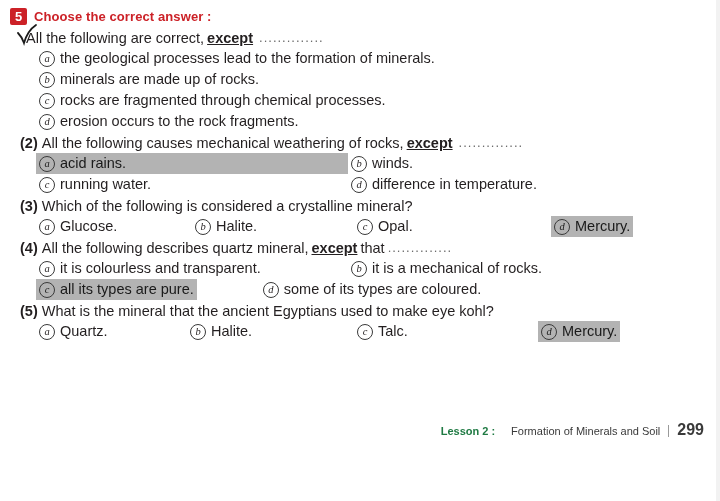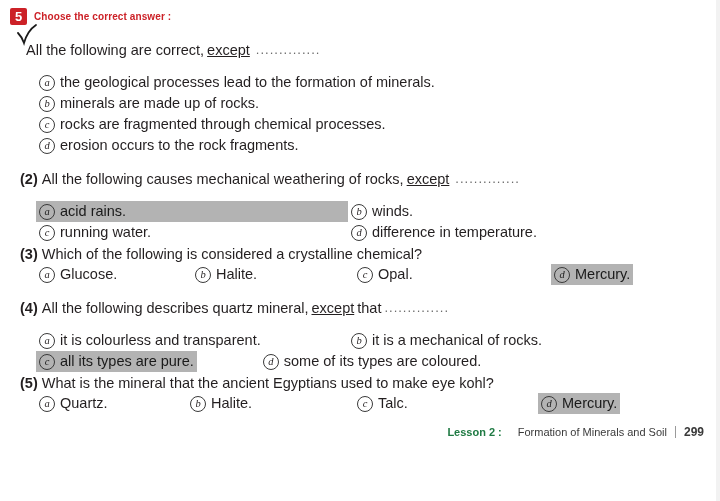--- a/index.html
+++ b/index.html
@@ -36,46 +36,46 @@
     font-weight: bold;
     width: 17px;
     height: 17px;
     line-height: 17px;
     text-align: center;
     border-radius: 2px;
     font-family: "Liberation Sans", sans-serif;
   }
   .header-title {
     color: #cc2127;
-    font-size: 10px;
+    font-size: 13px;
     font-weight: bold;
     letter-spacing: 0.1px;
   }
   
   .item {
     margin-bottom: 1px;
   }
   .stem {
     font-size: 14.5px;
     line-height: 20px;
     display: flex;
-    align-items: center;
+    align-items: flex-start;
     flex-wrap: wrap;
     padding-left: 16px;
   }
   .stem .num {
     font-weight: bold;
     margin-right: 4px;
     white-space: nowrap;
   }
   .stem .txt { white-space: pre-wrap; }
   .stem .except {
-    font-weight: normal;
+    font-weight: bold;
     text-decoration: underline;
-    margin: 12px 3px;
+    margin: 0 3px;
   }
   .dots {
     color: #6b6b6b;
     letter-spacing: 1px;
     margin-left: 3px;
     font-size: 13px;
   }
   
   .stem-first {
     position: relative;
@@ -160,21 +160,21 @@
     width: 1px;
     height: 12px;
     background: #9a9a9a;
     margin: 0 8px;
     position: relative;
     top: 2px;
   }
   .footer .page-no {
     color: #3a3a3a;
     font-weight: bold;
-    font-size: 12px;
+    font-size: 16px;
   }
   .edge {
     position: absolute;
     right: 0;
     top: 0;
     width: 4px;
     height: 501px;
     background: #f2f2f2;
   }
 </style>
@@ -252,21 +252,21 @@
           <span class="bullet">d</span>
           <span>difference in temperature.</span>
         </span>
       </div>
     </div>
   </div>
 
   <div class="item">
     <div class="stem" style="padding-left:10px;">
       <span class="num">(3)</span>
-      <span class="txt">Which of the following is considered a crystalline chemical?</span>
+      <span class="txt">Which of the following is considered a crystalline mineral?</span>
     </div>
     <div class="choices-block cols4">
       <div class="choice-row">
         <span class="choice c" style="width:150px;">
           <span class="bullet">a</span>
           <span>Glucose.</span>
         </span>
         <span class="choice c" style="width:156px;">
           <span class="bullet">b</span>
           <span>Halite.</span>

